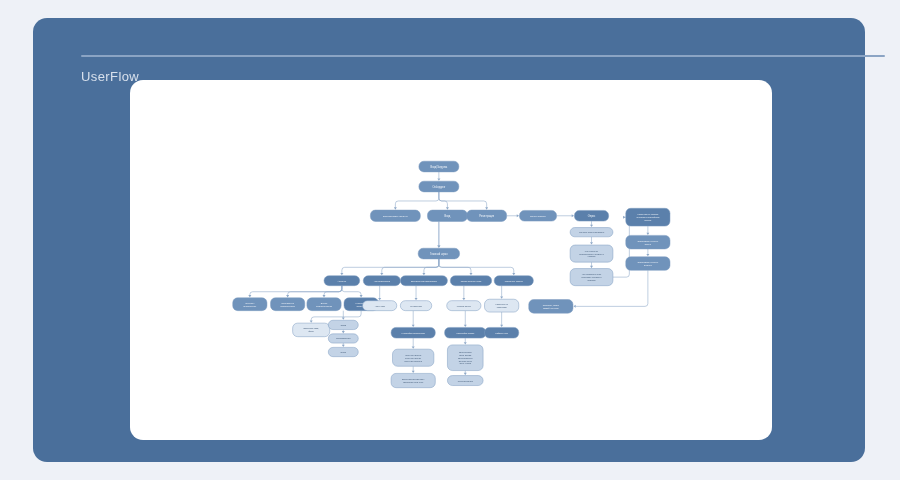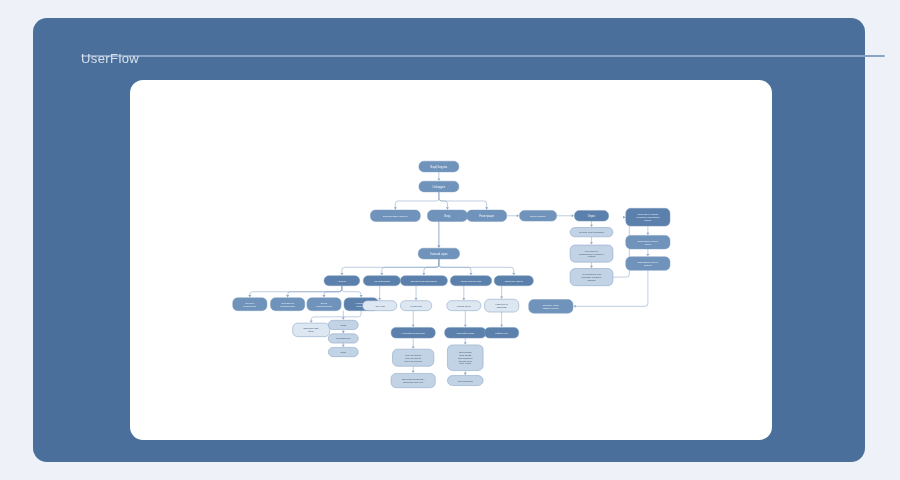--- a/index.html
+++ b/index.html
@@ -29,21 +29,21 @@
     left: 48px;
     top: 37px;
     width: 804px;
     height: 2px;
     background: #8ba4c4;
     border-radius: 1px;
   }
   #page-title {
     position: absolute;
     left: 48px;
-    top: 33px;
+    top: 51px;
     color: #d7e0ec;
     font-size: 13px;
     letter-spacing: 0.4px;
     font-weight: 400;
   }
   #canvas {
     position: absolute;
     left: 130px;
     top: 80px;
     width: 642px;

